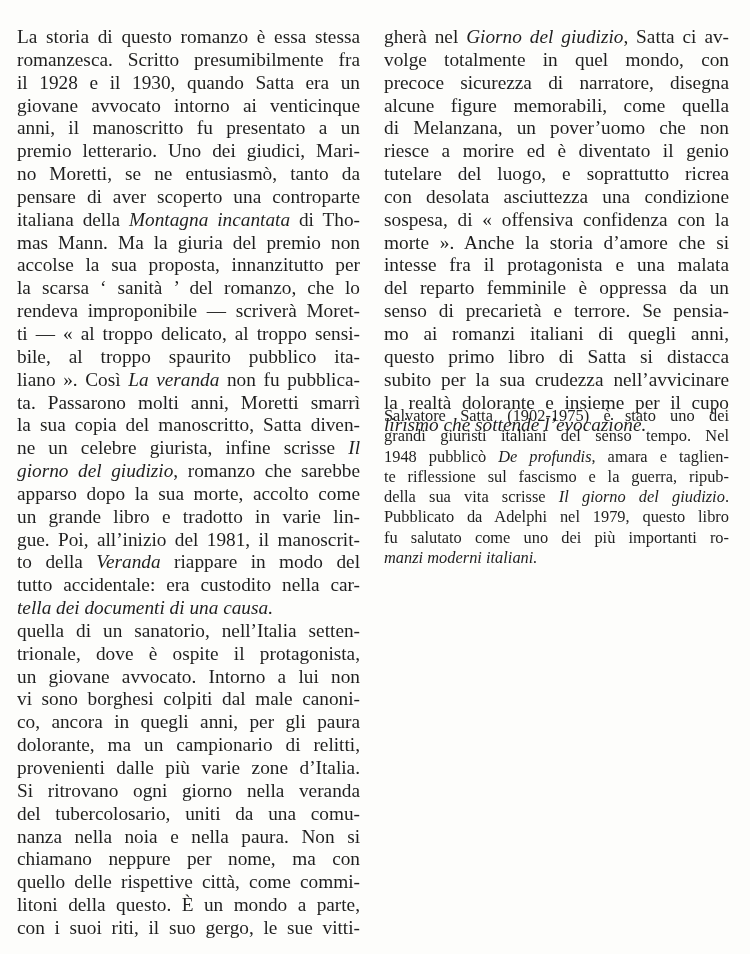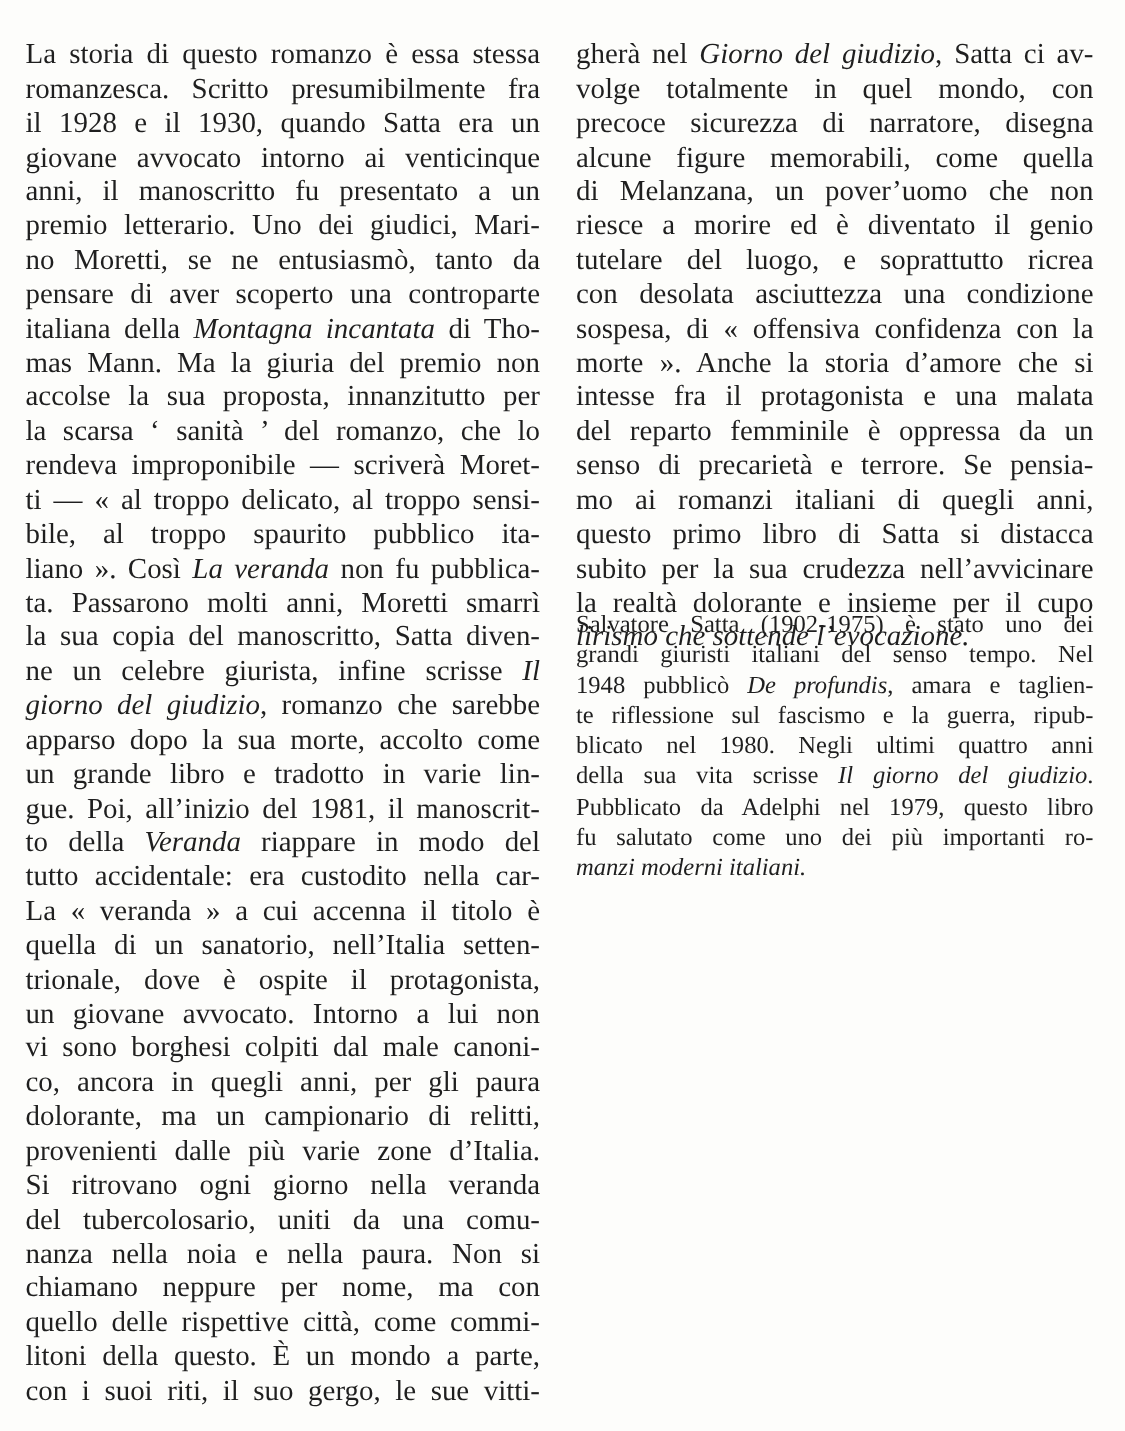--- a/index.html
+++ b/index.html
@@ -41,21 +41,21 @@
     <span class="line">liano ». Così <i>La veranda</i> non fu pubblica-</span>
     <span class="line">ta. Passarono molti anni, Moretti smarrì</span>
     <span class="line">la sua copia del manoscritto, Satta diven-</span>
     <span class="line">ne un celebre giurista, infine scrisse <i>Il</i></span>
     <span class="line"><i>giorno del giudizio</i>, romanzo che sarebbe</span>
     <span class="line">apparso dopo la sua morte, accolto come</span>
     <span class="line">un grande libro e tradotto in varie lin-</span>
     <span class="line">gue. Poi, all’inizio del 1981, il manoscrit-</span>
     <span class="line">to della <i>Veranda</i> riappare in modo del</span>
     <span class="line">tutto accidentale: era custodito nella car-</span>
-    <span class="line">La « veranda » a cui accenna il titolo è</span>
+    <span class="line last">tella dei documenti di una causa.</span>
     <span class="line">quella di un sanatorio, nell’Italia setten-</span>
     <span class="line">trionale, dove è ospite il protagonista,</span>
     <span class="line">un giovane avvocato. Intorno a lui non</span>
     <span class="line">vi sono borghesi colpiti dal male canoni-</span>
     <span class="line">co, ancora in quegli anni, per gli paura</span>
     <span class="line">dolorante, ma un campionario di relitti,</span>
     <span class="line">provenienti dalle più varie zone d’Italia.</span>
     <span class="line">Si ritrovano ogni giorno nella veranda</span>
     <span class="line">del tubercolosario, uniti da una comu-</span>
     <span class="line">nanza nella noia e nella paura. Non si</span>
@@ -82,18 +82,17 @@
     <span class="line">questo primo libro di Satta si distacca</span>
     <span class="line">subito per la sua crudezza nell’avvicinare</span>
     <span class="line">la realtà dolorante e insieme per il cupo</span>
     <span class="line last">lirismo che sottende l’evocazione.</span>
   </div>
 <div class="bio">
     <span class="line">Salvatore Satta (1902-1975) è stato uno dei</span>
     <span class="line">grandi giuristi italiani del senso tempo. Nel</span>
     <span class="line">1948 pubblicò <i>De profundis</i>, amara e taglien-</span>
     <span class="line">te riflessione sul fascismo e la guerra, ripub-</span>
-    <span class="line">blicato nel 1980. Negli ultimi quattro anni</span>
     <span class="line">della sua vita scrisse <i>Il giorno del giudizio</i>.</span>
     <span class="line">Pubblicato da Adelphi nel 1979, questo libro</span>
     <span class="line">fu salutato come uno dei più importanti ro-</span>
     <span class="line last">manzi moderni italiani.</span>
   </div>
 
 </body></html>

